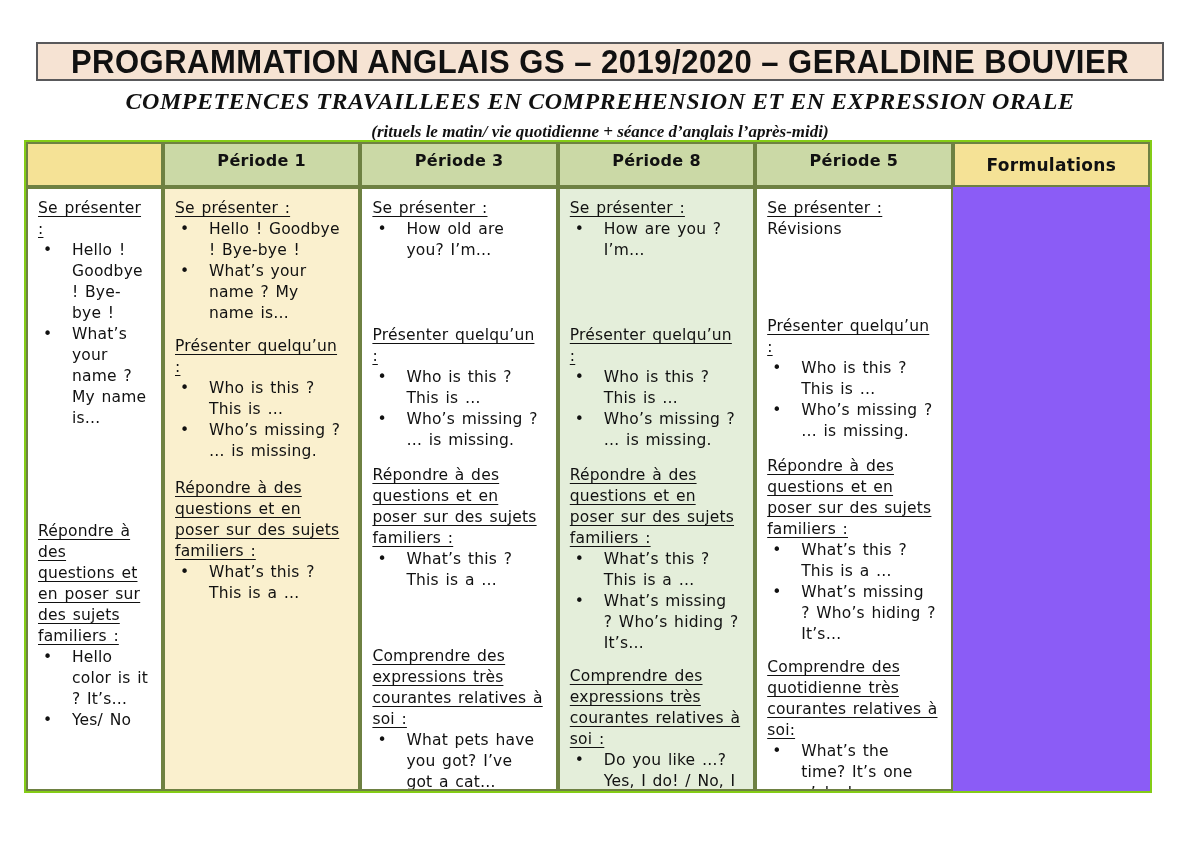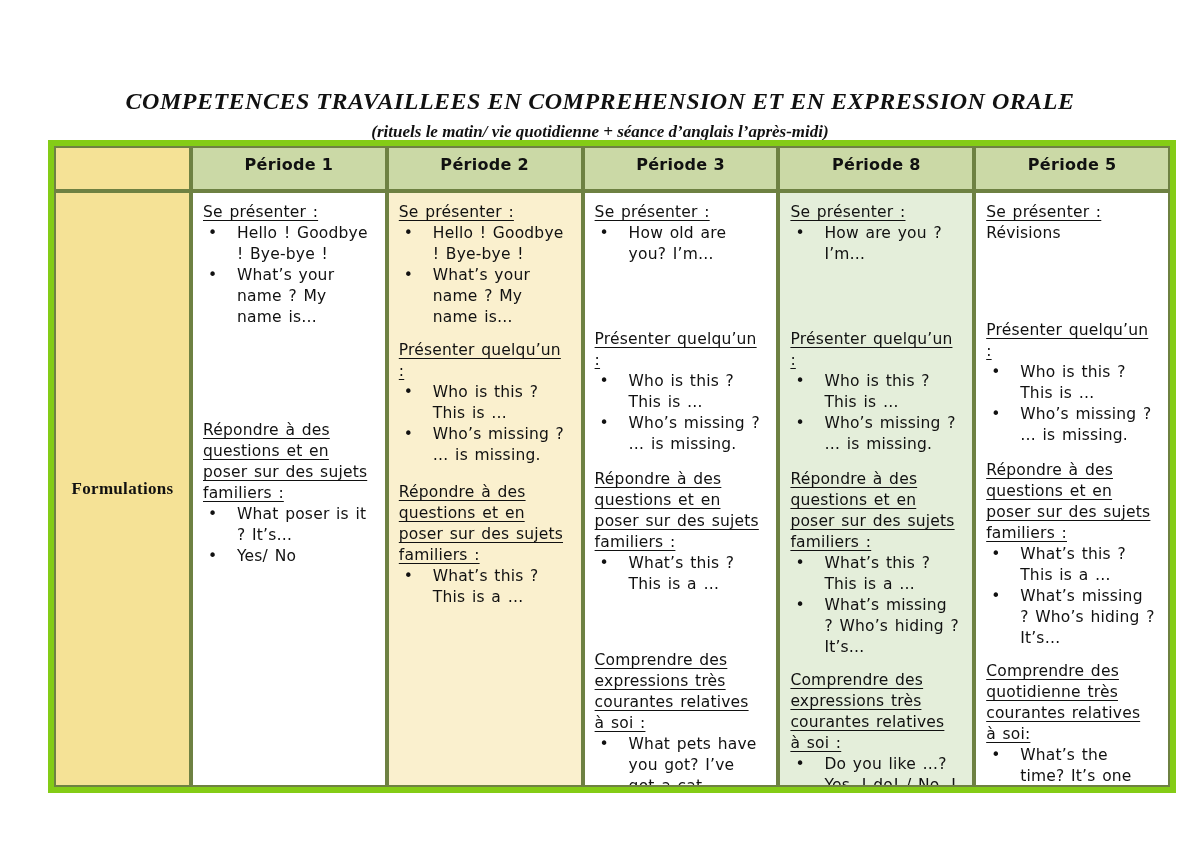--- a/index.html
+++ b/index.html
@@ -22,82 +22,84 @@
     position:absolute; left:0; top:88px; width:1200px; text-align:center;
     font-family:"Liberation Serif", serif; font-style:italic; font-weight:700;
     font-size:24px; letter-spacing:0.5px;
   }
   .subtitle2 {
     position:absolute; left:0; top:122px; width:1200px; text-align:center;
     font-family:"Liberation Serif", serif; font-style:italic; font-weight:600;
     font-size:17px;
   }
   .ptable {
-    position:absolute; left:48px; top:140px; width:1128px; height:653px;
+    position:absolute; left:24px; top:140px; width:1128px; height:653px;
     display:grid; grid-template-columns:137px repeat(5, 1fr);
     grid-template-rows:45px 1fr;
-    border:6px solid #84cc16; background:#8b5cf6;
+    border:2px solid #84cc16; background:#8b5cf6;
   }
   .cell { border:2px solid #6E8142; background:#fff; }
   .corner { background:#F5E296; }
   .th {
     background:#CBD9A6; display:flex; justify-content:center;
     padding-top:7px; font-weight:bold; font-size:16px; letter-spacing:0.3px;
   }
   .rowlabel {
     background:#F5E296; display:flex; align-items:center; justify-content:center;
-    font-weight:bold; font-size:17px; letter-spacing:0.3px;font-family:Liberation Serif, serif;
+    font-weight:bold; font-size:17px; letter-spacing:0.3px;
   }
   .body-cell {
     padding:9px 12px 0 10px; font-size:15.5px; line-height:21px;
     font-weight:normal; letter-spacing:0.2px; word-spacing:1.5px; overflow:hidden;
   }
   .hd {
     text-decoration:underline; text-underline-offset:3px;
     text-decoration-thickness:1px;
   }
   .plain { }
   .bullet { display:flex; }
   .dot { width:34px; flex:0 0 34px; padding-left:5px; }
   .bt { flex:1; }
   .sp { width:100%; }
 </style>
 </head>
 <body>
 
 <div class="page">
 
+  <div class="title-box">
+    <div class="title-text">PROGRAMMATION ANGLAIS GS – 2019/2020 – GERALDINE BOUVIER</div>
+  </div>
 
   <div class="subtitle1">COMPETENCES TRAVAILLEES EN COMPREHENSION ET EN EXPRESSION ORALE</div>
   <div class="subtitle2">(rituels le matin/ vie quotidienne + séance d’anglais l’après-midi)</div>
 
   <div class="ptable">
     <div class="cell corner"></div>
     <div class="cell th">Période 1</div>
-    <div class="cell th">Période 2</div>
     <div class="cell th">Période 3</div>
     <div class="cell th">Période 8</div>
     <div class="cell th">Période 5</div>
 
     <div class="cell rowlabel">Formulations</div>
     <div class="cell body-cell" style="background: rgb(255, 255, 255);">
         <div class="hd">Se présenter :</div>
         <div class="bullet">
           <span class="dot">•</span>
           <span class="bt">Hello ! Goodbye ! Bye-bye !</span>
         </div>
         <div class="bullet">
           <span class="dot">•</span>
           <span class="bt">What’s your name ? My name is…</span>
         </div>
         <div class="sp" style="height: 92px;"></div>
         <div class="hd">Répondre à des questions et en poser sur des sujets familiers :</div>
         <div class="bullet">
           <span class="dot">•</span>
-          <span class="bt">What poser is it ? It’s…</span>
+          <span class="bt">Hello color is it ? It’s…</span>
         </div>
         <div class="bullet">
           <span class="dot">•</span>
           <span class="bt">Yes/ No</span>
         </div>
       </div>
     <div class="cell body-cell" style="background: rgb(250, 240, 206);">
         <div class="hd">Se présenter :</div>
         <div class="bullet">
           <span class="dot">•</span>

